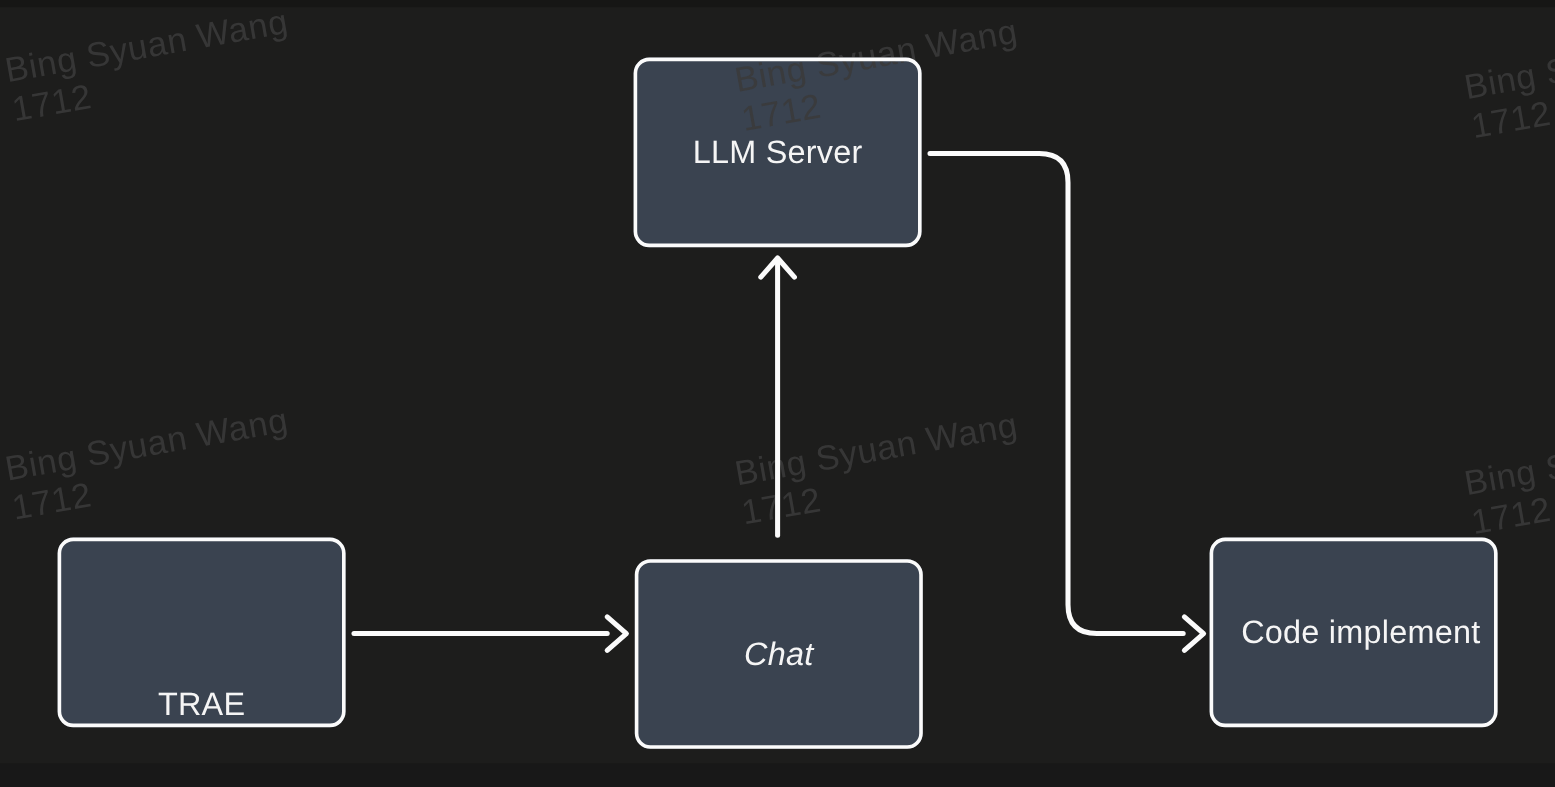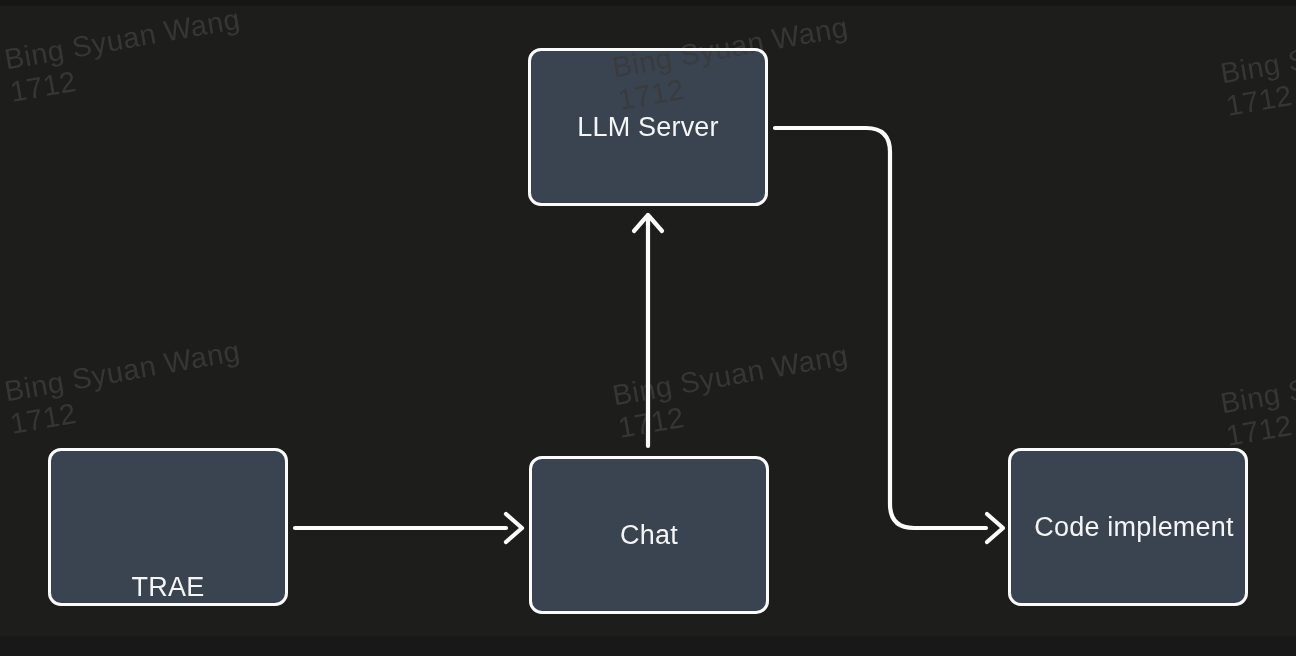--- a/index.html
+++ b/index.html
@@ -70,21 +70,21 @@
     z-index: 3;
   }
   .node-label {
     color: #f5f5f5;
     font-size: 27px;
     letter-spacing: 0.2px;
     white-space: nowrap;
   }
   .pos-llm  { left: 528px;  top: 48px;  }
   .pos-trae { left: 48px;   top: 448px; align-items: flex-end; }
-  .pos-chat { left: 529px;  top: 456px; }
+  .pos-chat { left: 529px;  top: 466px; font-style: italic; }
   .pos-code { left: 1008px; top: 448px; padding-left: 12px; }
 
   
   .edges-svg {
     position: absolute; inset: 0;
     width: 1296px; height: 656px;
     z-index: 4;
   }
   .edges-svg path, .edges-svg polyline {
     fill: none;

